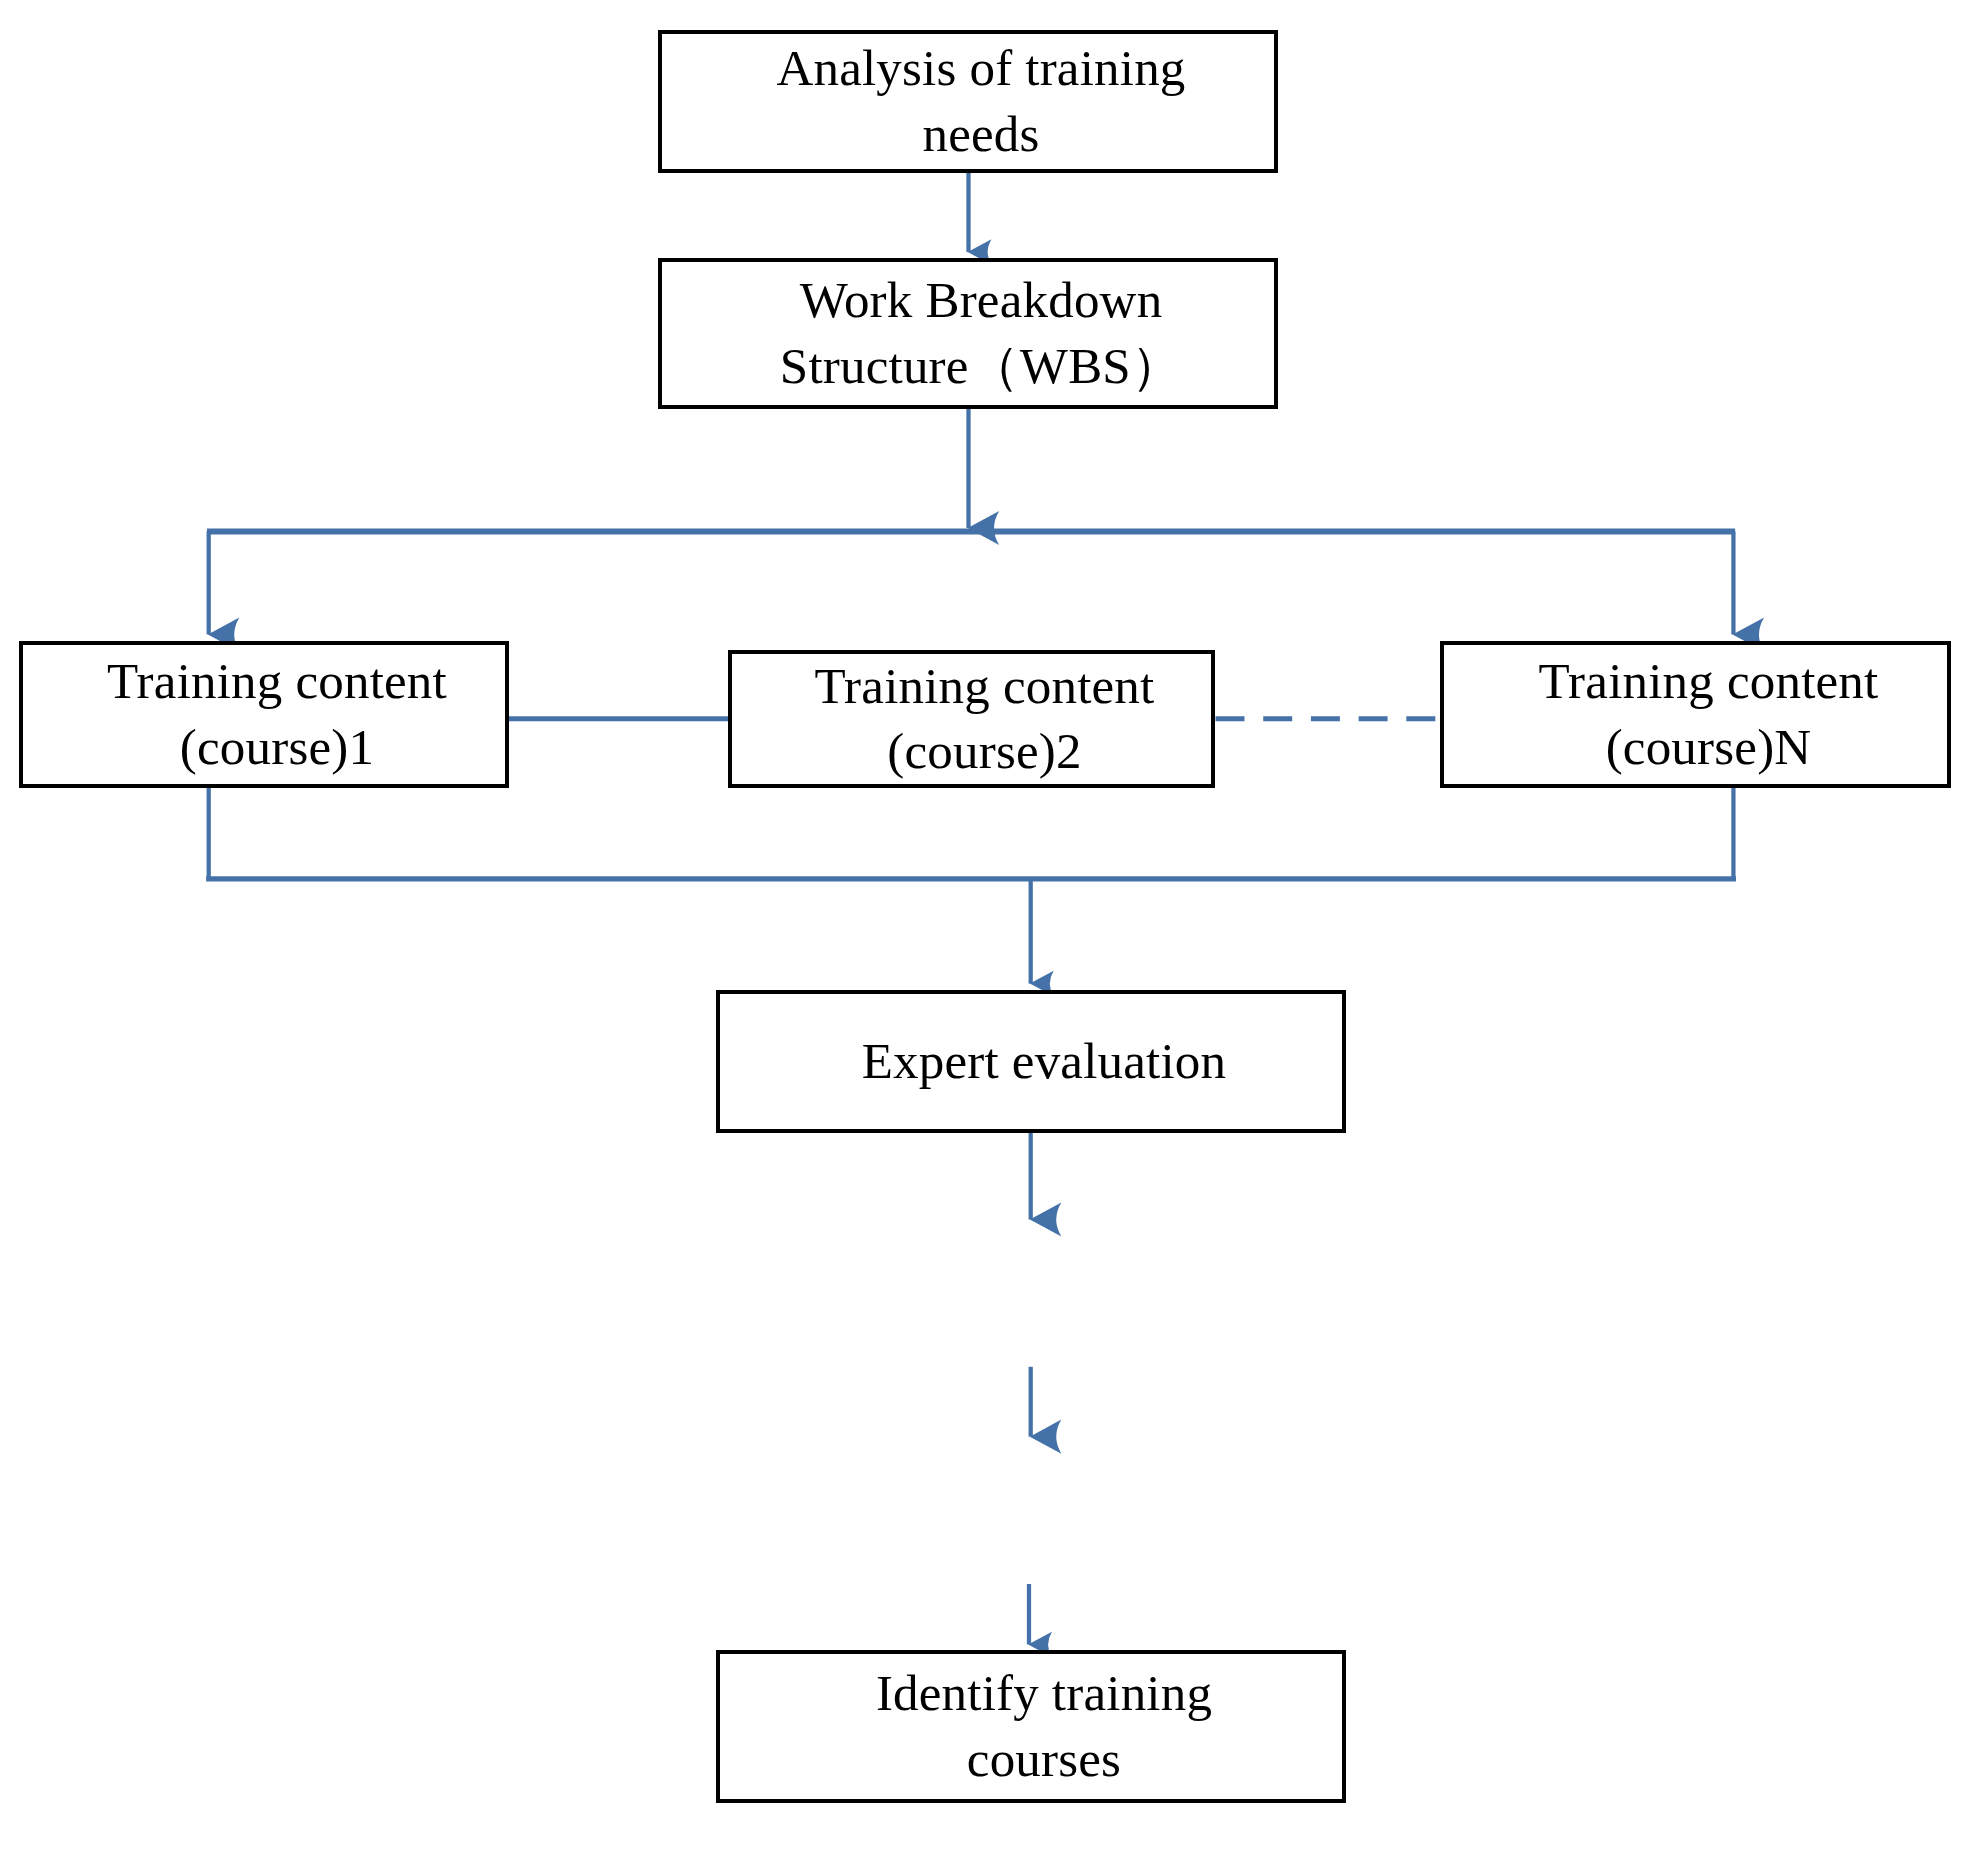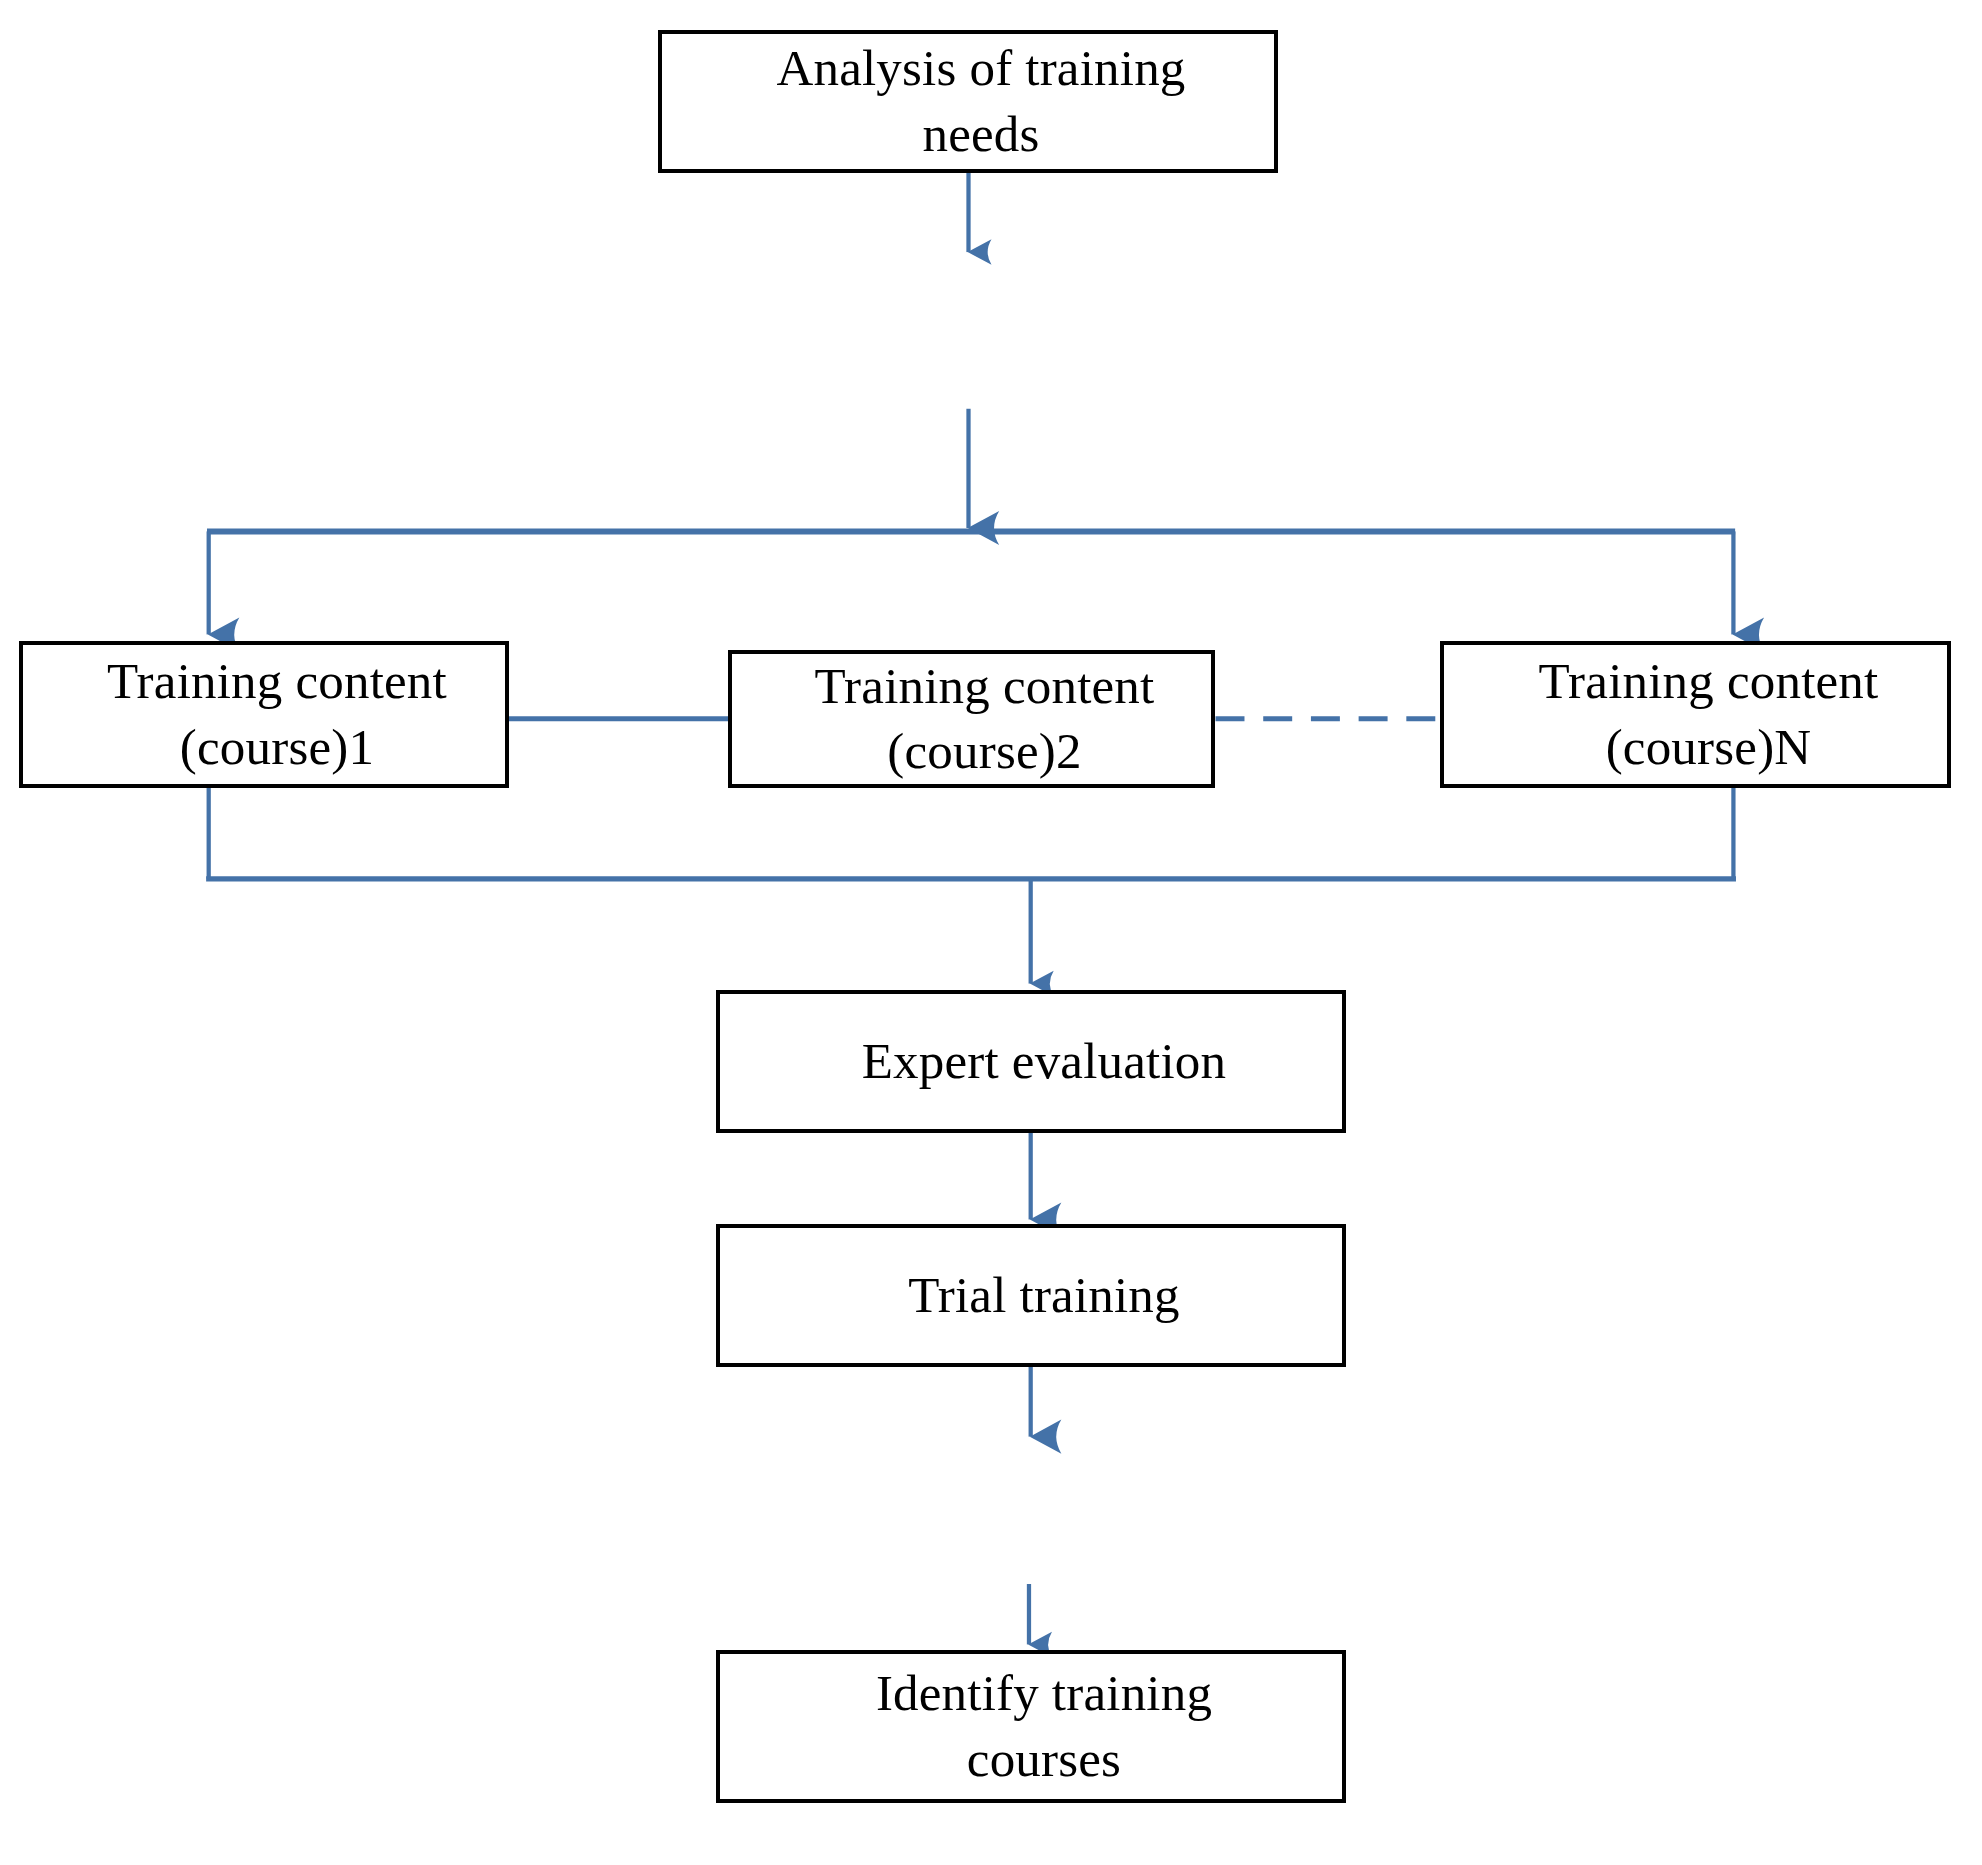--- a/index.html
+++ b/index.html
@@ -110,43 +110,44 @@
     <g>
       <line x1="1208" y1="1860" x2="1208" y2="1931" stroke="#4472A8" stroke-width="5" marker-end="url(#arrow-down)"></line>
     </g>
   </svg>
 
   <div class="node" style="left:658px; top:30px; width:620px; height:143px;">
     <span class="node-label">Analysis of training
 needs</span>
   </div>
 
+  <div class="node" style="left:658px; top:258px; width:620px; height:151px;">
+    <span class="node-label">Work Breakdown
+Structure（WBS）</span>
+  </div>
 
   <div class="node" style="left:19px; top:641px; width:490px; height:147px;">
     <span class="node-label">Training content
 (course)1</span>
   </div>
 
   <div class="node" style="left:728px; top:650px; width:487px; height:138px;">
     <span class="node-label">Training content
 (course)2</span>
   </div>
 
   <div class="node" style="left:1440px; top:641px; width:511px; height:147px;">
     <span class="node-label">Training content
 (course)N</span>
   </div>
 
   <div class="node" style="left:716px; top:990px; width:630px; height:143px;align-items:center;">
     <span class="node-label">Expert evaluation</span>
   </div>
 
-  <div class="node" style="left:716px; top:1224px; width:630px; height:143px;">
-    <span class="node-label">Trial training</span>
-  </div>
 
 
   <div class="node" style="left:716px; top:1650px; width:630px; height:153px;">
     <span class="node-label">Identify training
 courses</span>
   </div>
 
 </div>
 
 

